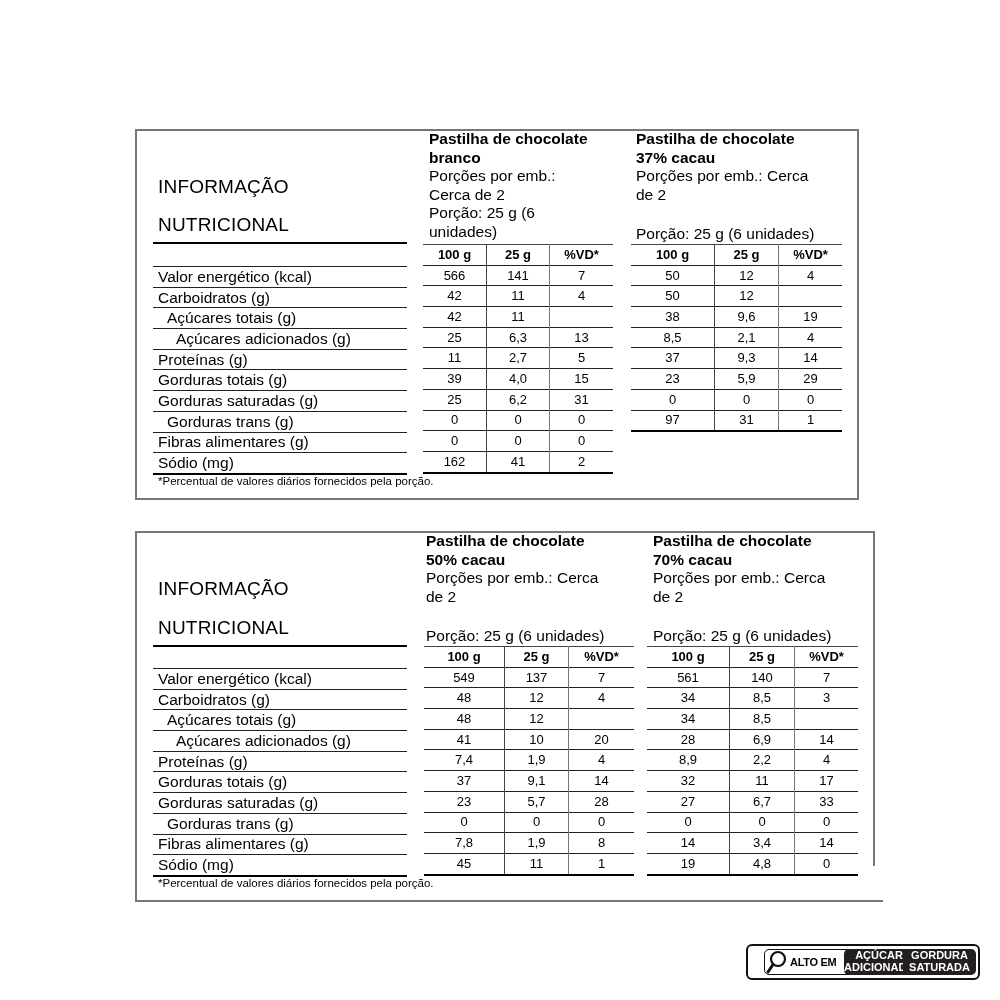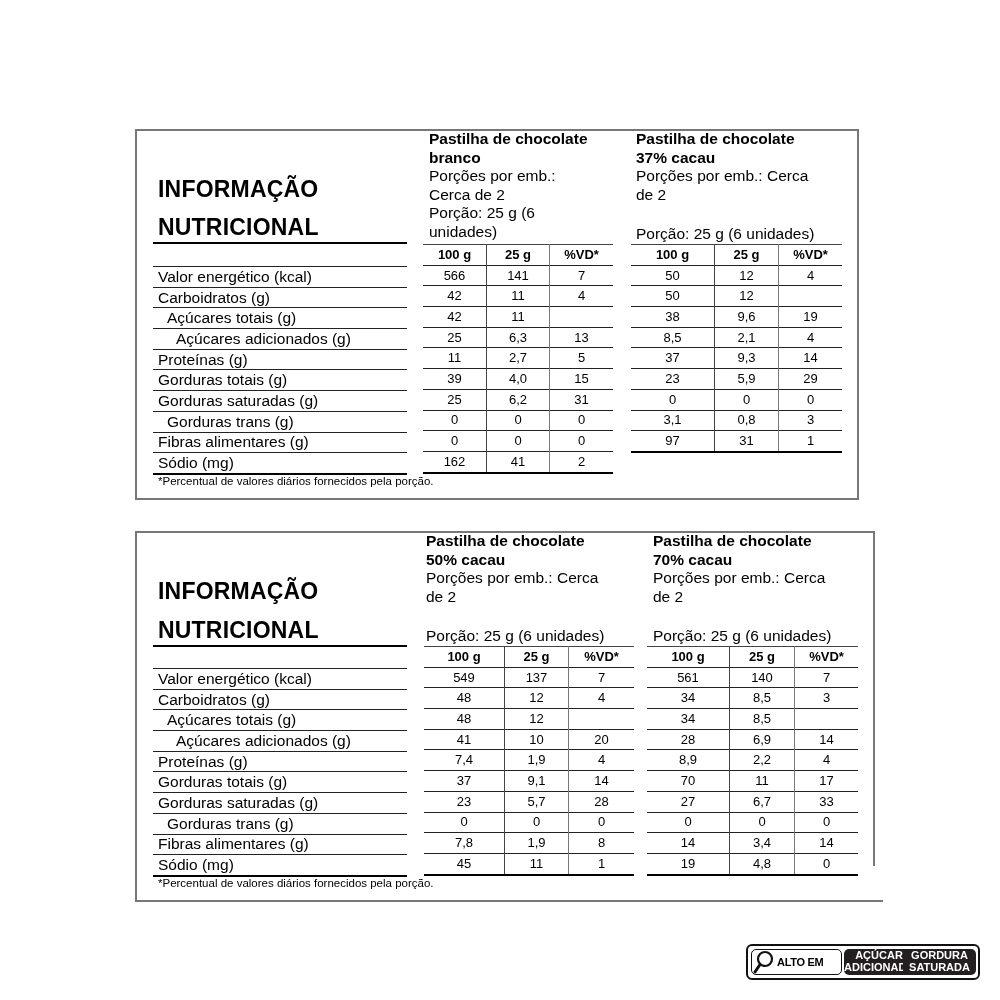--- a/index.html
+++ b/index.html
@@ -1,20 +1,20 @@
 <!DOCTYPE html>
 <html><head>
 <meta charset="utf-8">
 <style>
   html, body { margin: 0; padding: 0; background: #ffffff; }
   body { width: 1000px; height: 1000px; position: relative; overflow: hidden;
          font-family: "Liberation Sans", sans-serif; color: #000; }
   .panel { position: absolute; box-sizing: border-box; }
   .panel .frame-top, .panel .frame-left, .panel .frame-right, .panel .frame-bottom { position: absolute; background: #777; }
-  .title { position: absolute; font-weight: bold; font-size: 23px; letter-spacing: 0.2px; }
+  .title { position: absolute; font-weight: normal; font-size: 19px; letter-spacing: 0.2px; }
   .title-rule { position: absolute; height: 2px; background: #000; }
   .prod { position: absolute; font-size: 15.5px; line-height: 18.5px; }
   .prod .name { font-weight: bold; }
   .porcao { position: absolute; font-size: 15.5px; line-height: 18px; }
   table.nut { position: absolute; border-collapse: collapse; font-size: 13px; }
   table.nut td, table.nut th { padding: 0; height: 19.7px; line-height: 18px; text-align: center; }
   table.nut th { font-weight: bold; }
   table.nut tr { border-bottom: 1px solid #222; }
   table.nut tr.head { border-top: 1px solid #444; }
   table.nut tr.last { border-bottom: 2px solid #000; }
@@ -23,21 +23,21 @@
   table.labels { position: absolute; border-collapse: collapse; font-size: 15.5px; }
   table.labels td { padding: 0 0 0 5px; height: 19.7px; line-height: 18px; text-align: left; white-space: nowrap; }
   table.labels tr { border-bottom: 1px solid #222; margin-left: 33px; }
   table.labels tr.head td { }
   table.labels tr.last { border-bottom: 2px solid #000; }
   .ind1 { padding-left: 14px !important; }
   .ind2 { padding-left: 23px !important; }
   .foot { position: absolute; font-size: 11.5px; }
   .badge { position: absolute; left: 746px; top: 944px; width: 234px; height: 36px;
            border: 2px solid #111; border-radius: 6px; box-sizing: border-box; background: #fff; }
-  .badge .alto { position: absolute; left: 3px; top: 3px; width: 91px; height: 26px; border: 1.5px solid #111;
+  .badge .alto { position: absolute; left: 16px; top: 3px; width: 91px; height: 26px; border: 1.5px solid #111;
                  border-radius: 5px; box-sizing: border-box; }
   .badge .alto-text { position: absolute; left: 25px; top: 6px; font-weight: bold; font-size: 11px; letter-spacing: -0.3px; }
   .badge .blk { position: absolute; top: 3px; height: 26px; background: #231f20; color: #fff; border-radius: 5px;
                 font-weight: bold; font-size: 11px; line-height: 11.5px; text-align: center; padding-top: 1px; box-sizing: border-box; }
 </style>
 </head>
 <body>
 
 <div class="panel" style="left:0;top:0;width:1000px;height:520px;">
   <div class="frame-top" style="left:135px;top:129px;width:724px;height:2px;"></div>
@@ -199,25 +199,20 @@
     <tr>
           <td class="c1">23</td>
           <td class="c2">5,9</td>
           <td>29</td>
         </tr>
     <tr>
           <td class="c1">0</td>
           <td class="c2">0</td>
           <td>0</td>
         </tr>
-    <tr>
-          <td class="c1">3,1</td>
-          <td class="c2">0,8</td>
-          <td>3</td>
-        </tr>
     <tr class="last">
           <td class="c1">97</td>
           <td class="c2">31</td>
           <td>1</td>
         </tr>
   </tbody>
     </table>
 
   <div class="foot" style="left:158px;top:475px;">*Percentual de valores diários fornecidos pela porção.</div>
 </div>
@@ -372,21 +367,21 @@
           <td class="c1">28</td>
           <td class="c2">6,9</td>
           <td>14</td>
         </tr>
     <tr>
           <td class="c1">8,9</td>
           <td class="c2">2,2</td>
           <td>4</td>
         </tr>
     <tr>
-          <td class="c1">70</td>
+          <td class="c1">32</td>
           <td class="c2">11</td>
           <td>17</td>
         </tr>
     <tr>
           <td class="c1">27</td>
           <td class="c2">6,7</td>
           <td>33</td>
         </tr>
     <tr>
           <td class="c1">0</td>

